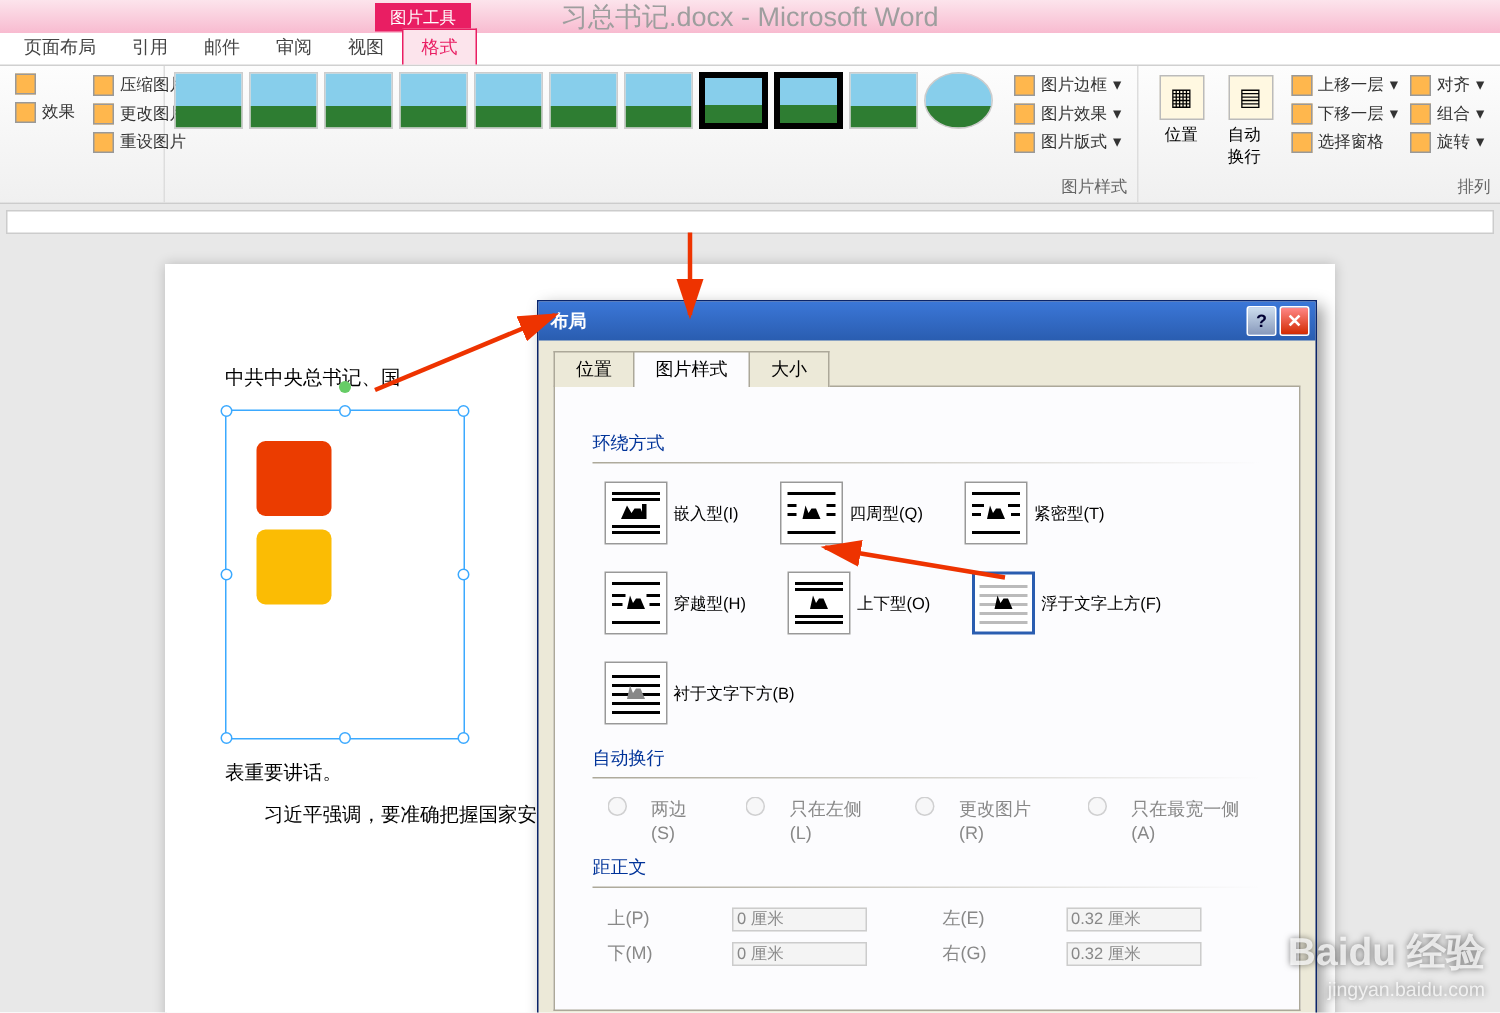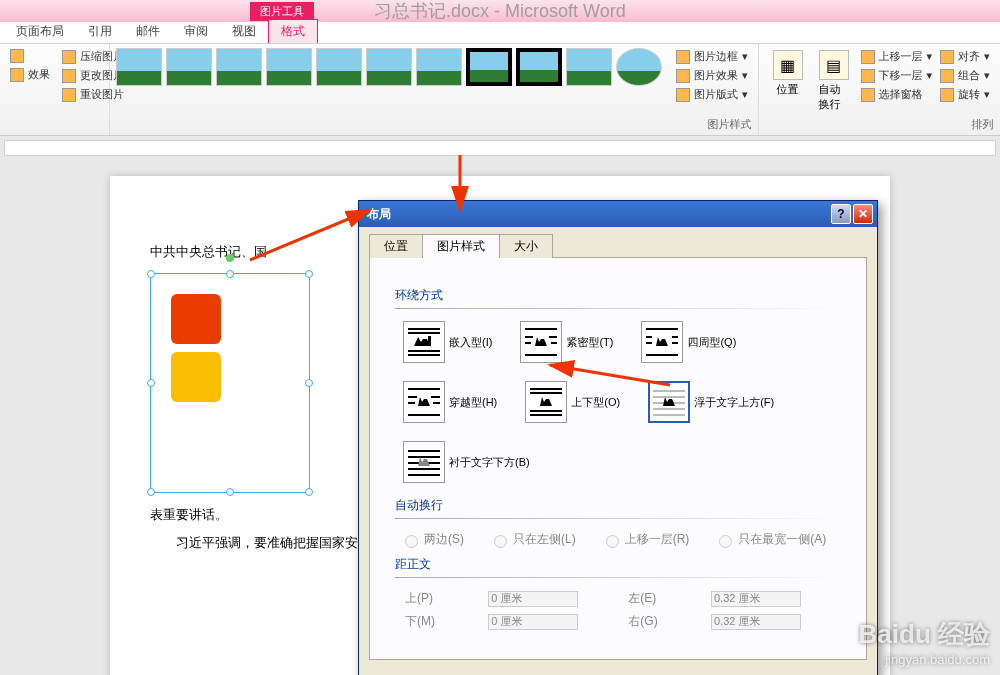--- a/index.html
+++ b/index.html
@@ -60,21 +60,21 @@
 .tab-panel { background: #fcfcfe; border: 1px solid #aca899; border-top: none; padding: 25px; }
 .fieldset-label { color: #003399; font-size: 12px; margin: 4px 0; }
 .fieldset-line { height: 1px; background: linear-gradient(to right, #aca899, transparent); margin-bottom: 8px; }
 .wrap-options { display: flex; flex-wrap: wrap; gap: 18px 28px; padding: 4px 8px 10px 8px; }
 .wrap-opt { display: flex; flex-direction: row; align-items: center; gap: 4px; }
 .wrap-box { width: 42px; height: 42px; border: 1px solid #999; background: #fff; display: flex; align-items: center; justify-content: center; position: relative; }
 .wrap-box.selected { border: 2px solid #2a5db0; }
 .wrap-box svg { width: 36px; height: 36px; }
 .wrap-opt .lbl { font-size: 11px; color: #000; }
 .radio-row { display: flex; gap: 30px; padding: 4px 10px; font-size: 12px; color: #888; }
-.radio-row label { display: flex; align-items: flex-end; gap: 6px; }
+.radio-row label { display: flex; align-items: flex-start; gap: 16px; }
 .dist-grid { display: grid; grid-template-columns: auto 120px auto 120px; gap: 6px 20px; padding: 4px 10px; font-size: 12px; align-items: center; color: #888; }
 .dist-grid input { width: 90px; font-size: 11px; padding: 1px 2px; background: #f4f4f4; border: 1px solid #ccc; color: #888; }
 .dialog-buttons { display: flex; justify-content: flex-end; gap: 8px; padding: 19px 4px 2px 4px; }
 .dialog-buttons button { padding: 2px 20px; font-size: 12px; background: #ece9d8; border: 1px solid #888; }
 
 
 .arrow { position: absolute; pointer-events: none; }
 
 
 .watermark { position: absolute; right: 10px; bottom: 8px; color: rgba(255,255,255,0.75); font-size: 13px; text-align: right; text-shadow: 0 0 4px rgba(0,0,0,0.5); }
@@ -232,42 +232,42 @@
                 <rect x="22" y="12" width="3" height="10"></rect>
               </svg>
             </div>
             <span class="lbl">嵌入型(I)</span>
           </div>
         <div class="wrap-opt">
             <div class="wrap-box">
               <svg viewBox="0 0 36 36">
                 <rect x="2" y="4" width="32" height="2"></rect>
                 <rect x="2" y="30" width="32" height="2"></rect>
+                <rect x="2" y="12" width="6" height="2"></rect>
+                <rect x="2" y="18" width="6" height="2"></rect>
+                <rect x="28" y="12" width="6" height="2"></rect>
+                <rect x="28" y="18" width="6" height="2"></rect>
+                <path d="M12 22 h12 l-3 -7 h-3 l-2 3 l-2 -5 z"></path>
+              </svg>
+            </div>
+            <span class="lbl">四周型(Q)</span>
+          </div>
+        <div class="wrap-opt">
+            <div class="wrap-box">
+              <svg viewBox="0 0 36 36">
+                <rect x="2" y="4" width="32" height="2"></rect>
+                <rect x="2" y="30" width="32" height="2"></rect>
                 <rect x="2" y="12" width="8" height="2"></rect>
                 <rect x="2" y="18" width="6" height="2"></rect>
                 <rect x="26" y="12" width="8" height="2"></rect>
                 <rect x="28" y="18" width="6" height="2"></rect>
                 <path d="M12 22 h12 l-3 -7 h-3 l-2 3 l-2 -5 z"></path>
               </svg>
             </div>
             <span class="lbl">紧密型(T)</span>
-          </div>
-        <div class="wrap-opt">
-            <div class="wrap-box">
-              <svg viewBox="0 0 36 36">
-                <rect x="2" y="4" width="32" height="2"></rect>
-                <rect x="2" y="30" width="32" height="2"></rect>
-                <rect x="2" y="12" width="6" height="2"></rect>
-                <rect x="2" y="18" width="6" height="2"></rect>
-                <rect x="28" y="12" width="6" height="2"></rect>
-                <rect x="28" y="18" width="6" height="2"></rect>
-                <path d="M12 22 h12 l-3 -7 h-3 l-2 3 l-2 -5 z"></path>
-              </svg>
-            </div>
-            <span class="lbl">四周型(Q)</span>
           </div>
         <div class="wrap-opt">
             <div class="wrap-box">
               <svg viewBox="0 0 36 36">
                 <rect x="2" y="4" width="32" height="2"></rect>
                 <rect x="2" y="30" width="32" height="2"></rect>
                 <rect x="2" y="12" width="9" height="2"></rect>
                 <rect x="2" y="18" width="7" height="2"></rect>
                 <rect x="25" y="12" width="9" height="2"></rect>
                 <rect x="27" y="18" width="7" height="2"></rect>
@@ -323,21 +323,21 @@
         <label>
             <input type="radio" disabled="" style="">
             <span>两边(S)</span>
           </label>
         <label>
             <input type="radio" disabled="" style="">
             <span>只在左侧(L)</span>
           </label>
         <label>
             <input type="radio" disabled="" style="">
-            <span>上移一层(R)</span>
+            <span>更改图片(R)</span>
           </label>
         <label>
             <input type="radio" disabled="" style="">
             <span>只在最宽一侧(A)</span>
           </label>
       </div>
 
       <div class="fieldset-label">距正文</div>
       <div class="fieldset-line"></div>
       <div class="dist-grid">

